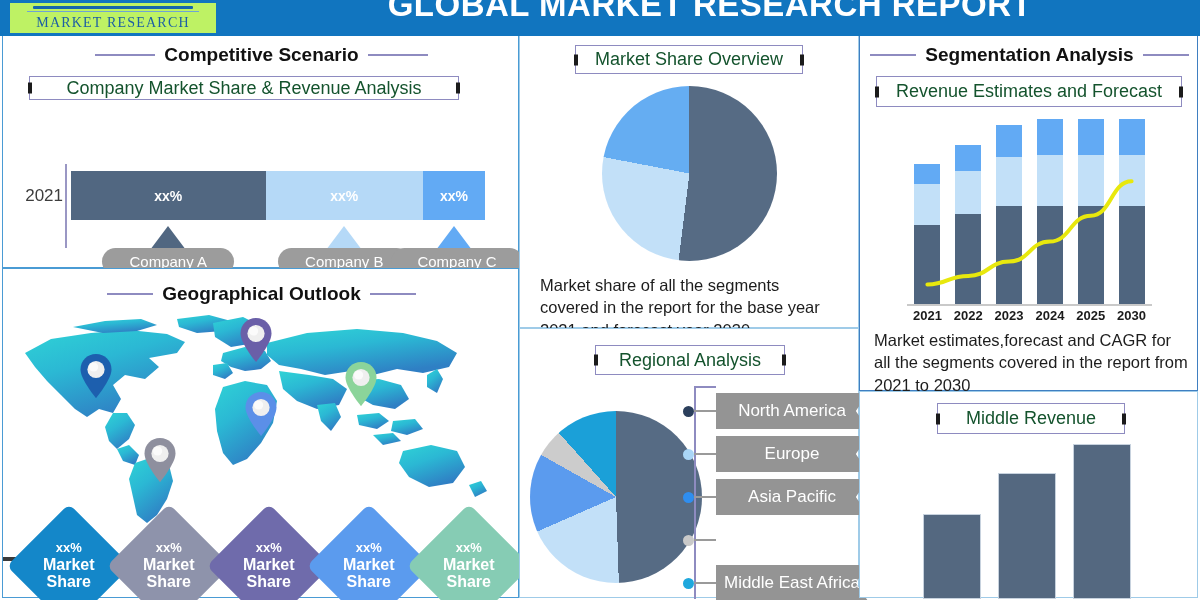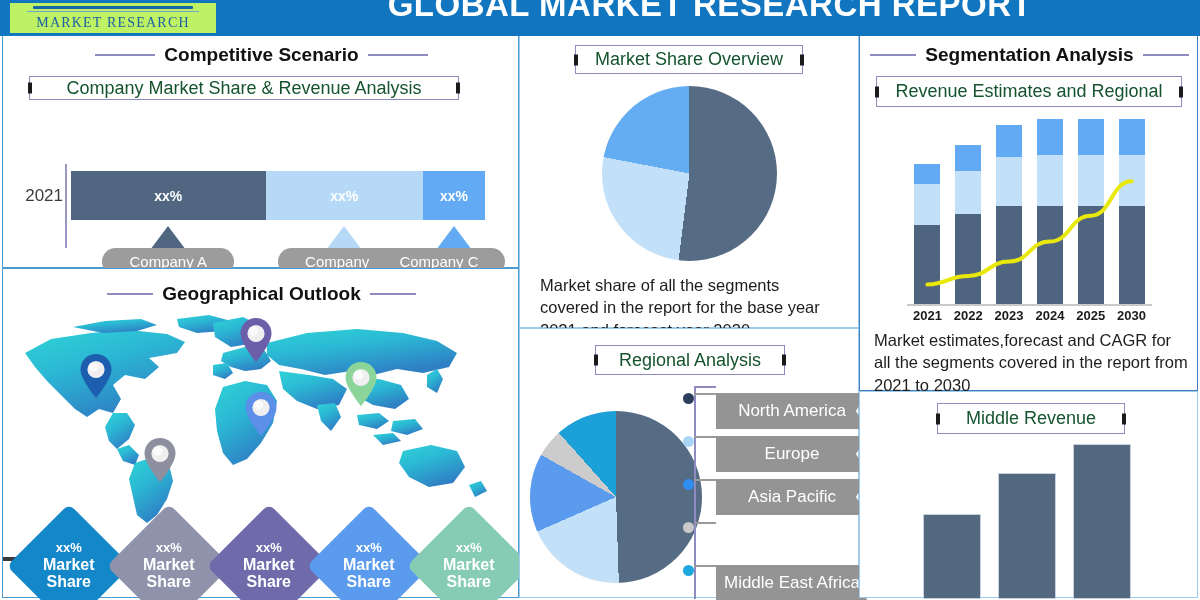--- a/index.html
+++ b/index.html
@@ -94,21 +94,21 @@
 
   
   #reg-sub { position:absolute; left:75px; top:16px; width:190px; height:30px; }
   #reg-pie { position:absolute; left:10px; top:82px; width:172px; height:172px;
     border-radius:50%; }
   #reg-spine { position:absolute; left:174px; top:57px; width:1.5px; height:213px;
     background:#8e8bc0; }
   #reg-spine-top { position:absolute; left:174px; top:57px; width:22px;
     height:1.5px; background:#8e8bc0; }
   .reg-row { position:absolute; left:168px; height:36px; display:flex;
-    }
+    align-items:center; }
   .reg-dot { width:11px; height:11px; border-radius:50%; flex:0 0 auto;
     margin-left:-5px; z-index:2; }
   .reg-conn { width:22px; height:1.5px; background:#9a9a9a; }
   .reg-flag { height:36px; width:152px; background:#949494; color:#ffffff;
     display:flex; align-items:center; justify-content:center; text-align:center;
     font-size:17px; line-height:1.05;
     clip-path:polygon(0 0, 100% 0, 92% 50%, 100% 100%, 0 100%); }
 
   
   #seg-head { position:absolute; left:0; top:8px; width:339px; }
@@ -164,21 +164,21 @@
         <div class="seg" style="flex: 47 1 0%; background: rgb(81, 103, 129);">xx%</div>
         <div class="seg" style="flex: 38 1 0%; background: rgb(181, 217, 247);">xx%</div>
         <div class="seg" style="flex: 15 1 0%; background: rgb(98, 170, 244);">xx%</div>
       </div>
     <div id="comp-markers">
         <div class="tri" style="left: 147.29px; top: 190px; border-bottom: 24px solid rgb(81, 103, 129);"></div>
         <div class="pill" style="left: 99.29px; top: 212px; width: 132px;">Company A</div>
         <div class="tri" style="left: 323.24px; top: 190px; border-bottom: 24px solid rgb(181, 217, 247);"></div>
         <div class="pill" style="left: 275.24px; top: 212px; width: 132px;">Company B</div>
         <div class="tri" style="left: 432.95px; top: 190px; border-bottom: 24px solid rgb(98, 170, 244);"></div>
-        <div class="pill" style="left: 370px; top: 212px; width: 132px;">Company C</div>
+        <div class="pill" style="left: 388px; top: 212px; width: 132px;">Company C</div>
       </div>
   </div>
 
   <div class="panel" id="p-geo">
     <div class="sec-head" id="geo-head">
       <span class="rule short"></span>
       <span>Geographical Outlook</span>
       <span class="rule short"></span>
     </div>
 
@@ -341,21 +341,21 @@
       </div>
   </div>
 
   <div class="panel" id="p-segment">
     <div class="sec-head" id="seg-head">
       <span class="rule short"></span>
       <span>Segmentation Analysis</span>
       <span class="rule short"></span>
     </div>
     <div class="sub-box" id="seg-sub">
-      <span>Revenue Estimates and Regional</span>
+      <span>Revenue Estimates and Forecast</span>
     </div>
     <div id="seg-plot">
         <div class="seg-bar" style="left: 7.41667px;">
           <div class="seg-seg" style="height: 20.2344px; background: rgb(98, 170, 244);"></div>
           <div class="seg-seg" style="height: 40.4688px; background: rgb(194, 224, 248);"></div>
           <div class="seg-seg" style="height: 79.4922px; background: rgb(79, 101, 127);"></div>
         </div>
         <div class="seg-bar" style="left: 48.25px;">
           <div class="seg-seg" style="height: 26.0156px; background: rgb(98, 170, 244);"></div>
           <div class="seg-seg" style="height: 43.3594px; background: rgb(194, 224, 248);"></div>

